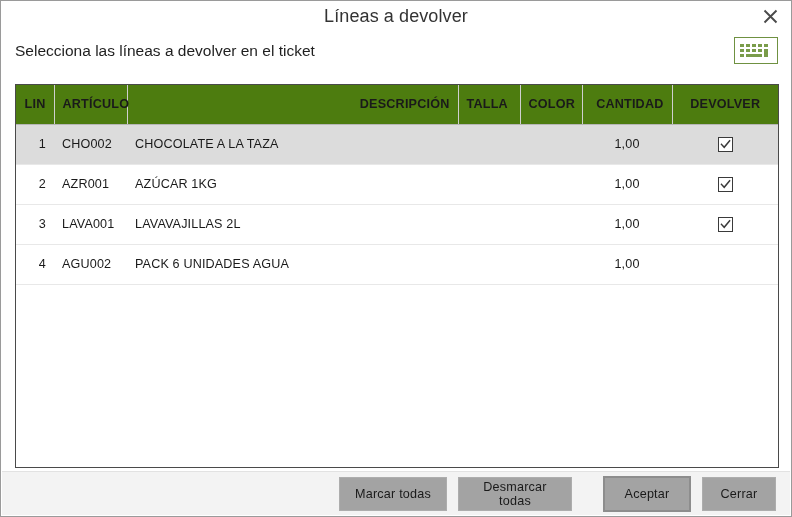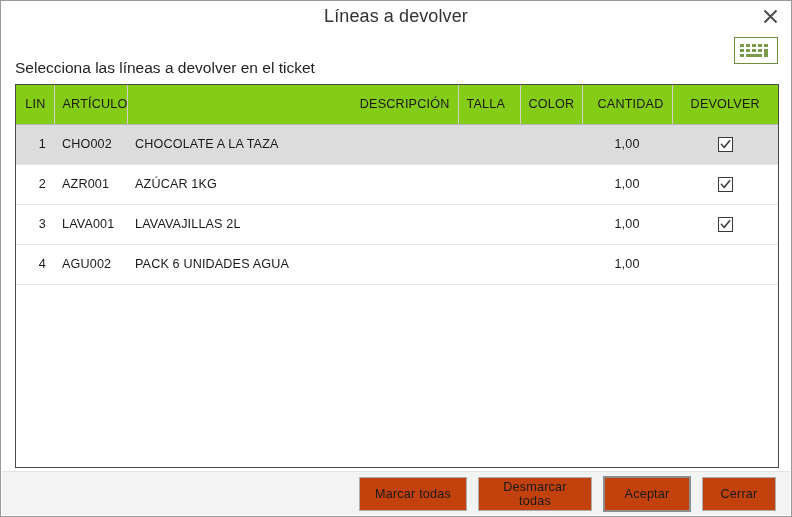--- a/index.html
+++ b/index.html
@@ -72,21 +72,21 @@
     justify-content: center;
     cursor: pointer;
     padding: 0;
   }
   .kbd-button svg { display: block; }
 
   
   .instruction {
     position: absolute;
     left: 14px;
-    top: 58px;
+    top: 41px;
     font-size: 15.5px;
     color: #1f1f1f;
     white-space: nowrap;
   }
 
   
   .table-wrap {
     position: absolute;
     left: 14px;
     top: 83px;
@@ -98,26 +98,26 @@
     overflow: hidden;
   }
   table.grid {
     width: 100%;
     border-collapse: collapse;
     table-layout: fixed;
     font-size: 12.5px;
   }
   table.grid thead th {
     height: 39px;
-    font-weight: normal;
+    font-weight: bold;
     font-size: 12.6px;
     color: #1a1a1a;
     border-right: 1px solid #cfcfcf;
     border-bottom: 1px solid #b6b6b6;
-    background: #84cc16;
+    background: #4d7c0f;
     padding: 0 8px;
     box-sizing: border-box;
     vertical-align: middle;
     letter-spacing: .2px;
   }
   table.grid thead th:last-child { border-right: none; }
 
   th.col-lin      { width: 38px;  text-align: right; font-weight: bold; padding-right: 6px; }
   th.col-art      { width: 73px;  text-align: left;  padding-left: 8px; margin-left: 24px; }
   th.col-desc     { width: 331px; text-align: right;  padding-left: 10px; }
@@ -183,36 +183,36 @@
     border-top: 1px solid #e2e2e2;
     display: flex;
     align-items: center;
     justify-content: flex-end;
     padding-right: 14px;
     box-sizing: border-box;
     gap: 11px;
   }
   .btn {
     height: 26px;
-    background: #c2410c;
+    background: #a3a3a3;
     border: 1px solid #adadad;
     box-sizing: border-box;
     font-family: "Liberation Sans", sans-serif;
     font-size: 12.6px;
     color: #1a1a1a;
     cursor: pointer;
     padding: 16px 14px;
     letter-spacing: .2px;
     display: inline-flex;
     align-items: center;
     justify-content: center;
   }
   .btn.wide-1 { width: 108px; }
   .btn.wide-2 { width: 114px; }
-  .btn.wide-3 { width: 88px; }
+  .btn.wide-3 { width: 88px; margin-left: 20px; }
   .btn.wide-4 { width: 74px; }
   .btn.default {
     border: 2px solid #8d8d8d;
   }
 </style>
 </head>
 <body>
 
 <div id="dialog">
 

